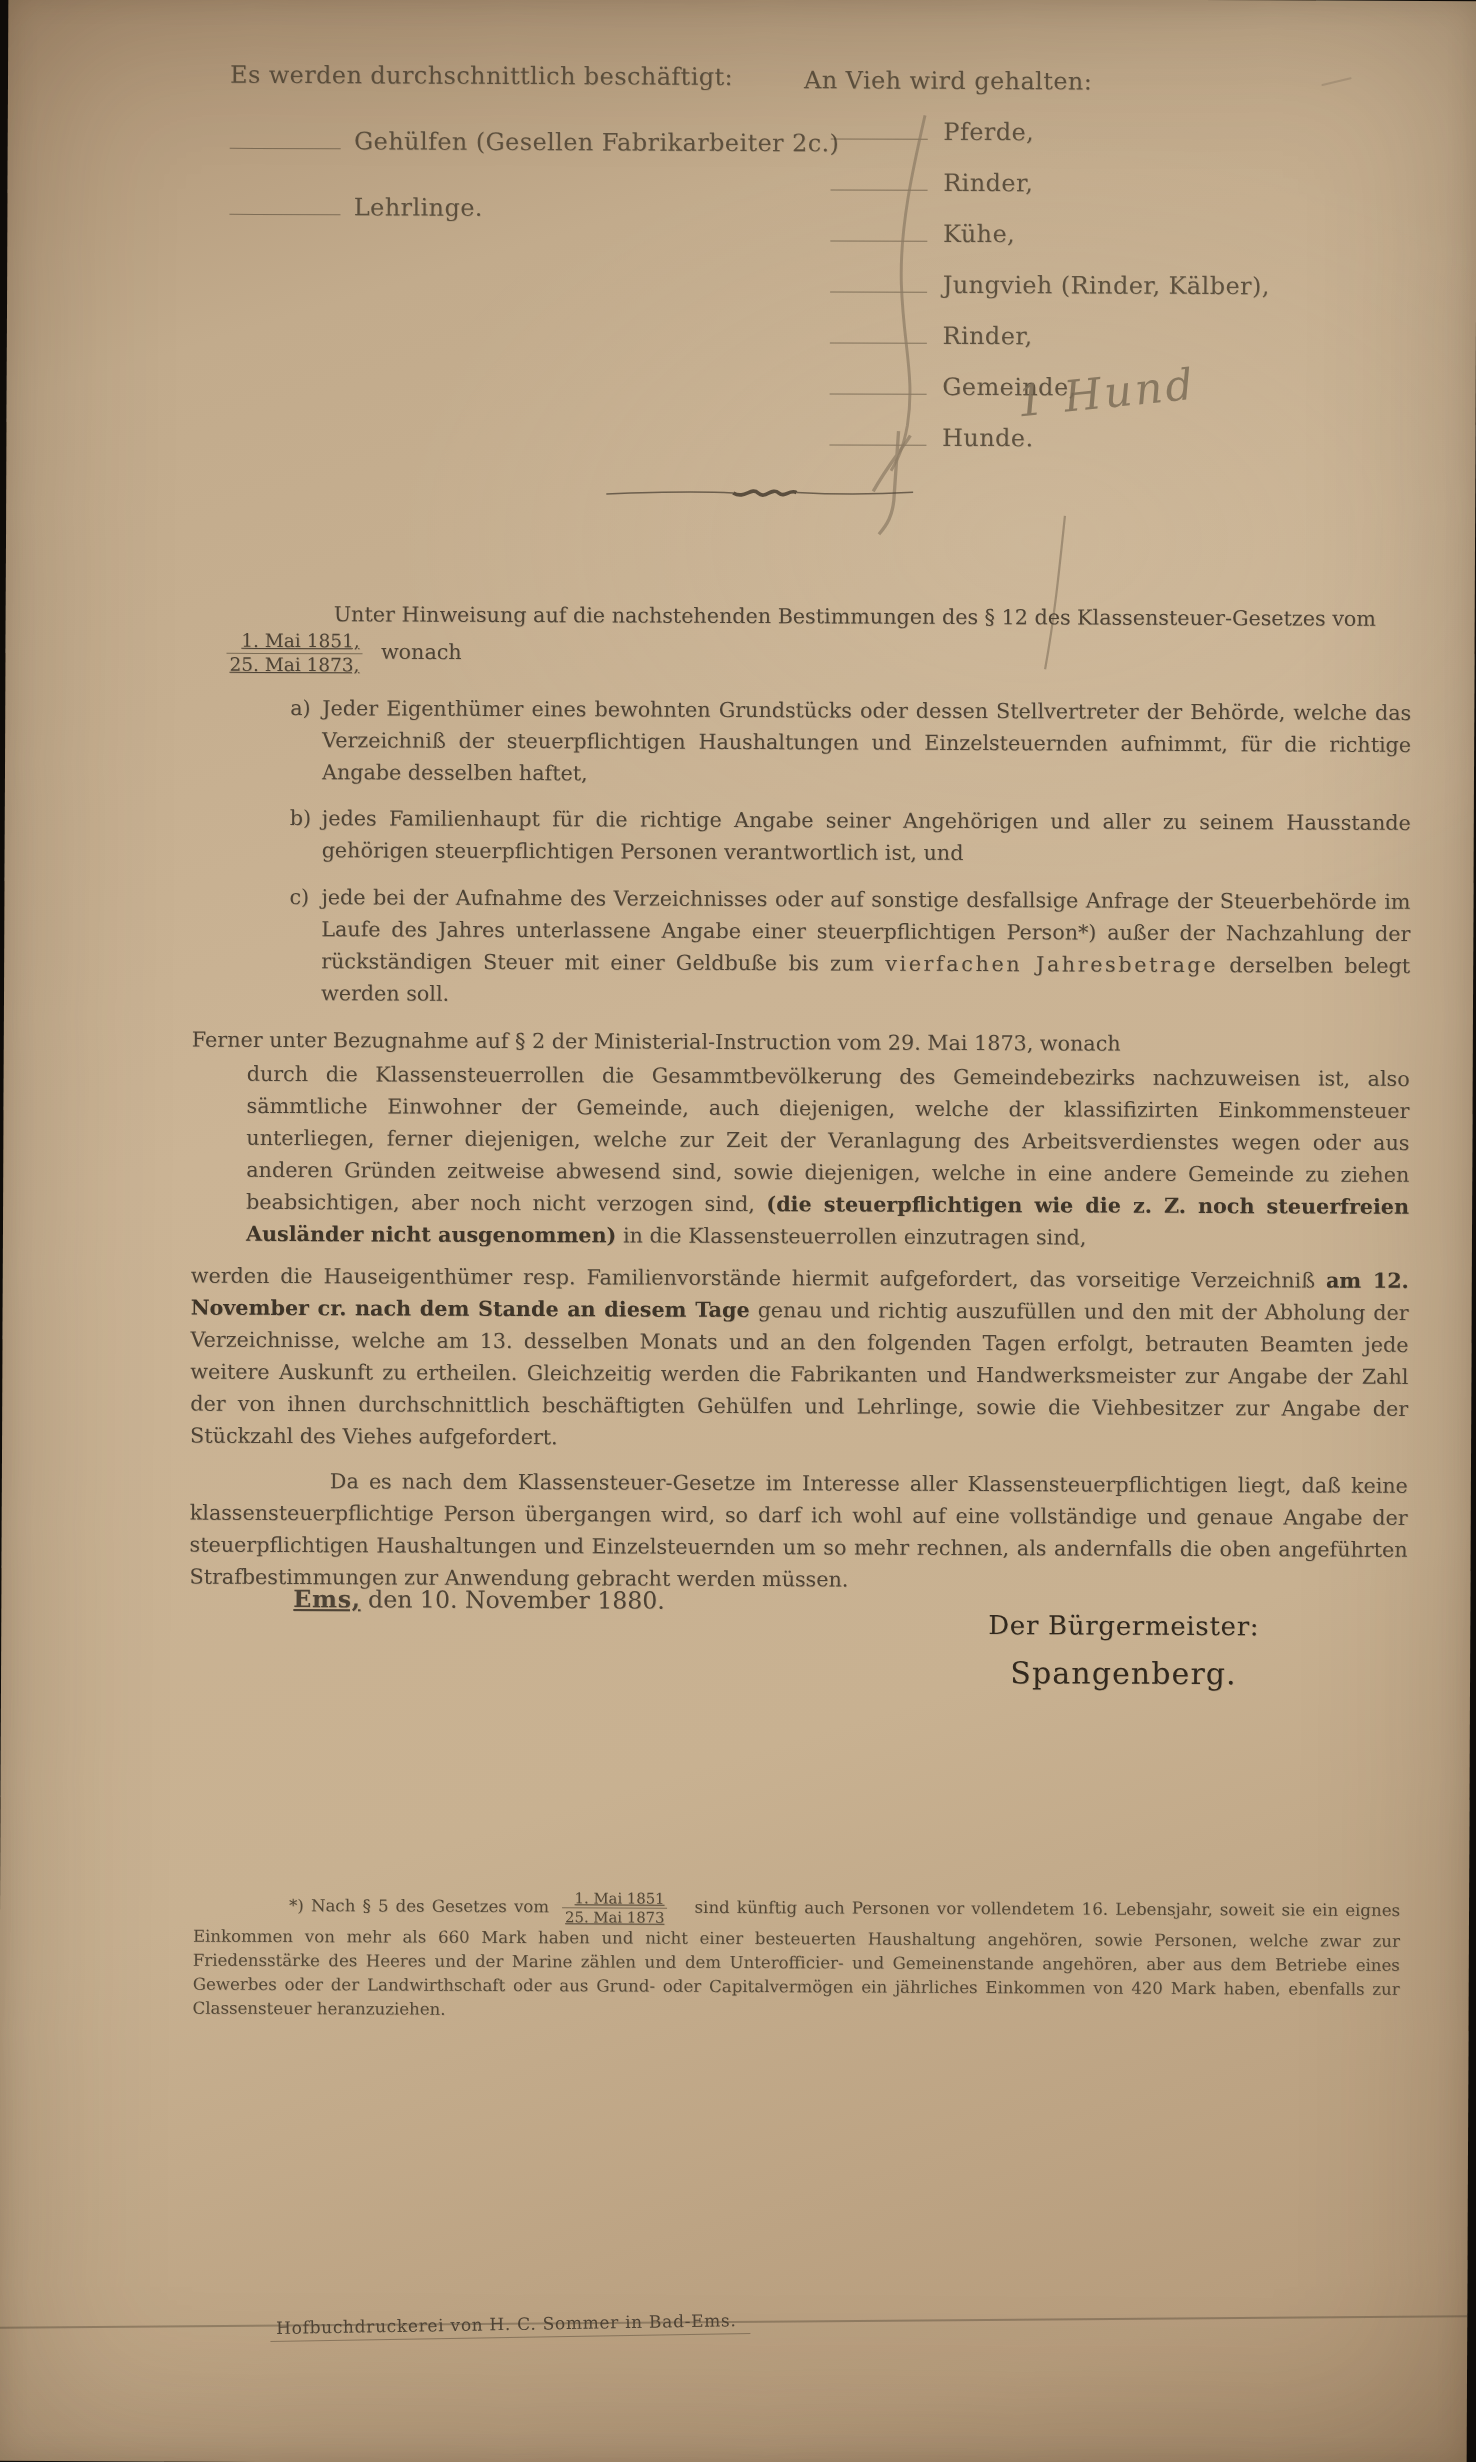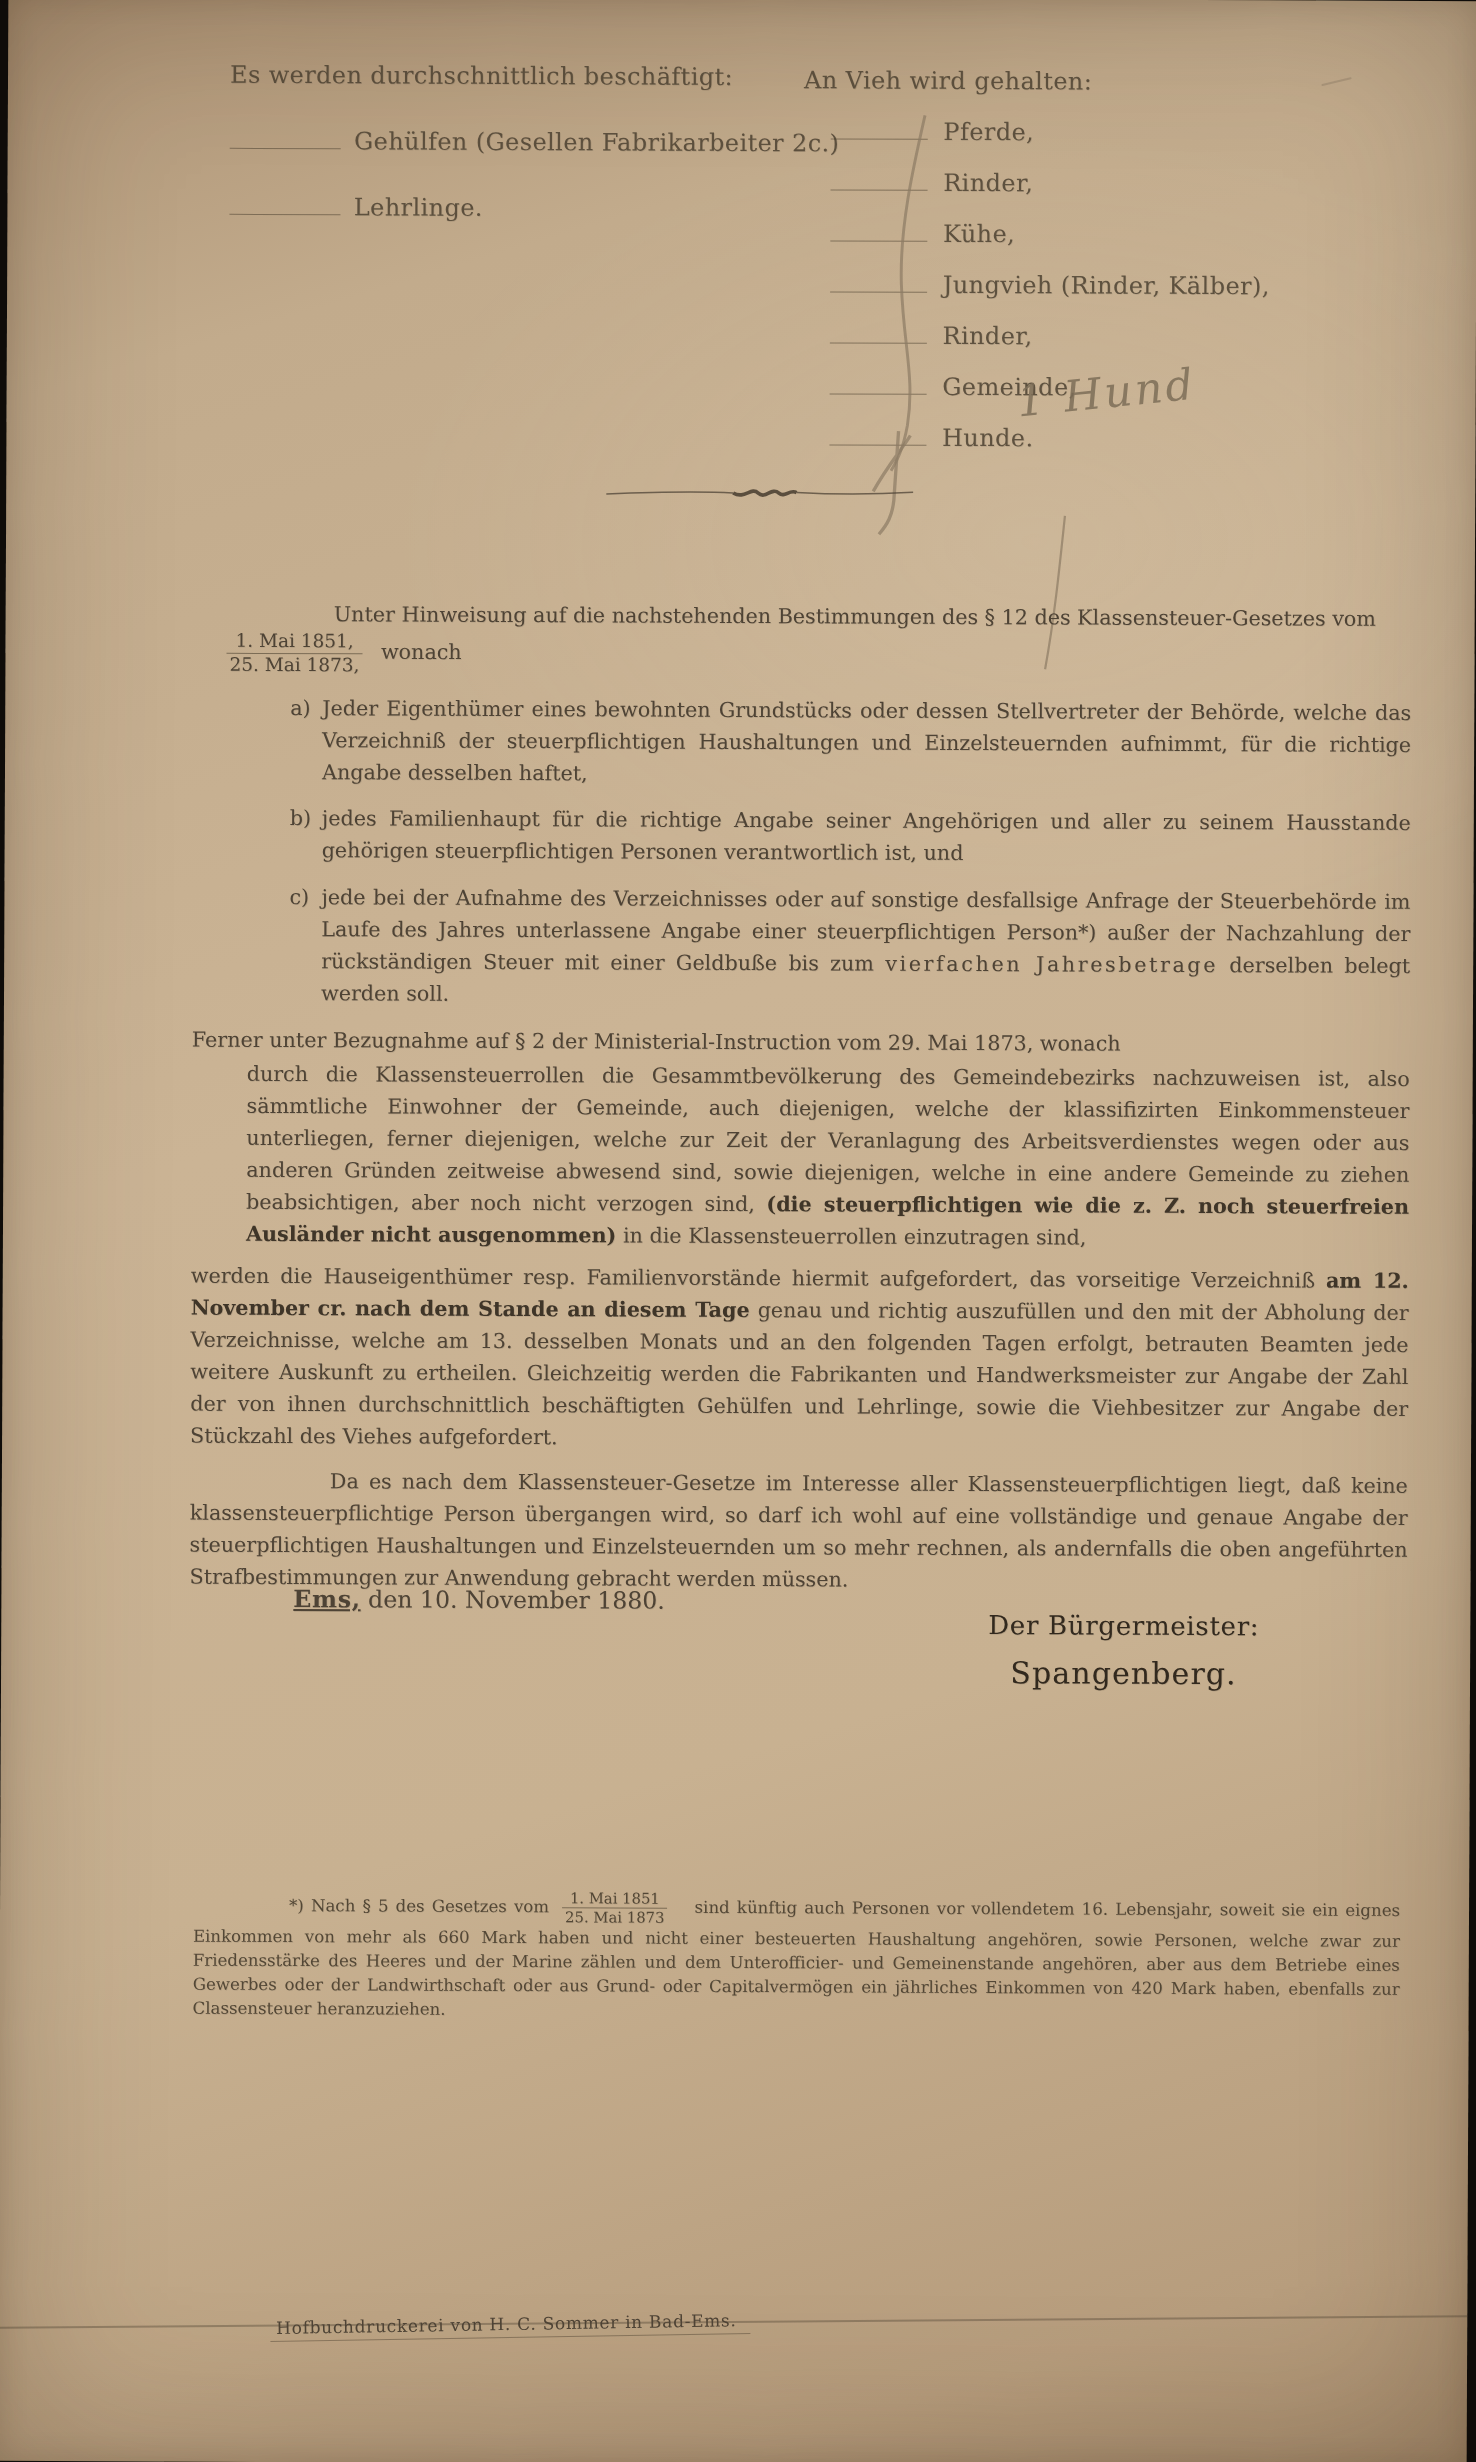--- a/index.html
+++ b/index.html
@@ -44,22 +44,22 @@
   }
   
   .divider{position:absolute;left:597px;top:481px;width:313px;height:29.5px;}
   
   .main{
     position:absolute;left:188px;top:602px;width:1218px;
     font-size:20.7px;line-height:32px;text-align:justify;
   }
   .indent1{display:inline-block;width:140px;}
   .date-stack{
-    display:inline-block;vertical-align:middle;text-align:center;
-    font-size:18.5px;line-height:22px;margin-left:33px;margin-right:11.8px;
+    display:inline-block;vertical-align:middle;text-align:right;
+    font-size:18.5px;line-height:22px;margin-left:33px;margin-right:11.8px;text-decoration:underline;
   }
   .date-stack .top{display:block;border-bottom:1.5px solid rgba(74,63,47,.6);padding:0 3px 0.7px;}
   .date-stack .bot{display:block;padding:0 3px;}
   .items{margin-top:16px;}
   .item{position:relative;padding-left:129px;margin-bottom:14.8px;}
   .item .marker{position:absolute;left:97px;}
   .emph-sp{letter-spacing:2.6px;}
   .b{font-weight:700;color:#3f3528;}
   .p-ferner{margin-top:3px;}
   .p-durch{padding-left:55px;margin-top:1.5px;}

